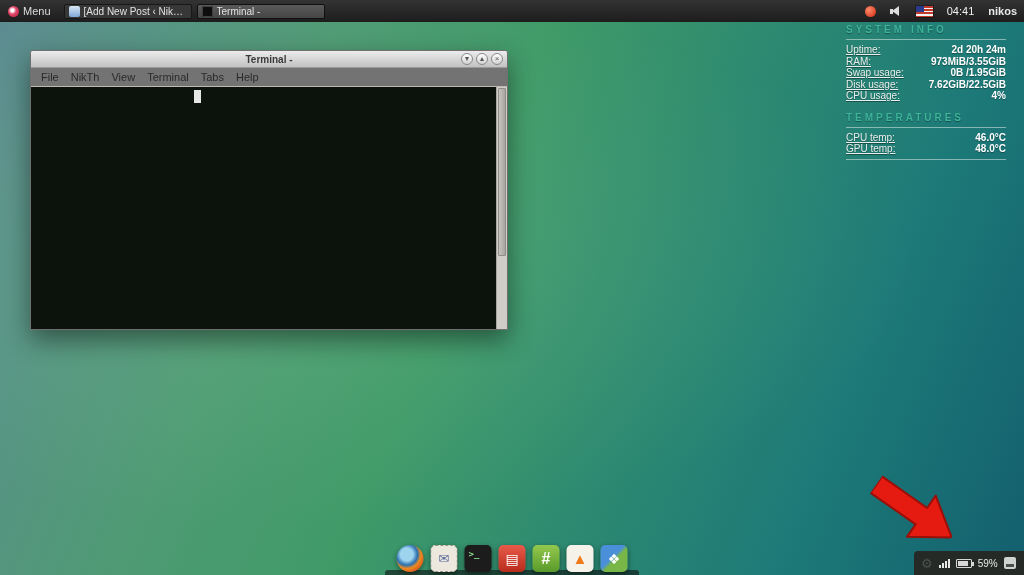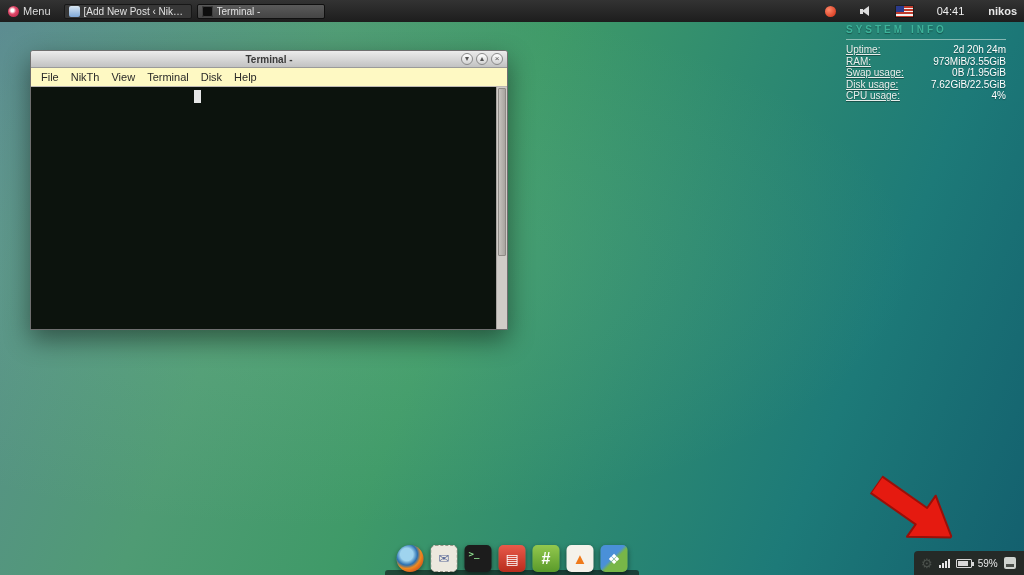--- a/index.html
+++ b/index.html
@@ -20,21 +20,21 @@
   .menu-icon { width:11px; height:11px; border-radius:50%;
     background:radial-gradient(circle at 40% 40%, #ffffff 0 15%, #e04a6a 40%, #b01840 100%); }
   .task { display:flex; align-items:center; gap:4px; width:128px; height:15px; margin-left:5px;
     padding:0 4px; background:#373737; border:1px solid #171717; border-radius:2px;
     overflow:hidden; white-space:nowrap; }
   .task.active { background:linear-gradient(#5a5a5a,#454545); border-color:#101010; }
   .task .task-label { overflow:hidden; text-overflow:ellipsis; font-size:10px; color:#e2e2e2; }
   .task-icon { width:11px; height:11px; flex:none; border-radius:2px; }
   .task-icon.doc { background:linear-gradient(#d8e6f2,#7fa8d8); }
   .task-icon.term { background:#0d0d0d; box-shadow:inset 0 0 0 1px #3f3f3f; }
-  .panel-right { margin-left:auto; display:flex; align-items:center; gap:24px; padding-right:7px; }
+  .panel-right { margin-left:auto; display:flex; align-items:center; gap:14px; padding-right:7px; }
   .red-dot { width:11px; height:11px; border-radius:50%;
     background:radial-gradient(circle at 35% 35%, #ff8a6a, #cf2910); }
   .speaker { position:relative; width:12px; height:11px; }
   .speaker::before { content:""; position:absolute; left:0; top:3px; width:3px; height:5px; background:#ddd; }
   .speaker::after { content:""; position:absolute; left:2px; top:0;
     border-top:5.5px solid transparent; border-bottom:5.5px solid transparent; border-right:7px solid #ddd; }
   .flag { position:relative; width:17px; height:11px;
     background:repeating-linear-gradient(180deg,#c0392b 0 1.6px,#f2f2f2 1.6px 3.2px);
     outline:1px solid rgba(0,0,0,.3); }
   .flag::after { content:""; position:absolute; left:0; top:0; width:8px; height:6px; background:#2a3a8c; }
@@ -47,38 +47,38 @@
     box-shadow:0 10px 26px rgba(0,0,0,.45); background:#d8d4cf; z-index:4; }
   .titlebar { position:relative; height:17px; border-radius:2px 2px 0 0;
     background:linear-gradient(#ececec,#c2c2c2); border-bottom:1px solid #9a9a9a;
     display:flex; align-items:center; }
   .title { position:absolute; left:0; right:0; text-align:center;
     font-size:10px; font-weight:bold; color:#3a3a3a; }
   .win-controls { margin-left:auto; display:flex; gap:3px; padding-right:4px; z-index:1; }
   .wbtn { width:12px; height:12px; border-radius:50%; border:1px solid #8a8a8a;
     background:linear-gradient(#ffffff,#d2d2d2); color:#555; font-size:8px;
     line-height:10px; text-align:center; }
-  .menubar { height:19px; background:#fef9c3; border-bottom:1px solid #bdb9b4;
+  .menubar { height:19px; background:#737373; border-bottom:1px solid #bdb9b4;
     display:flex; align-items:center; padding-left:4px; }
   .menu-item { font-size:11px; color:#2a2a2a; padding:0 6px; }
   .term-content { position:relative; height:242px; background:#0c130d; }
   .cursor { position:absolute; left:163px; top:3px; width:7px; height:13px; background:#e6e6e6; }
   .scrollbar { position:absolute; right:0; top:0; bottom:0; width:11px;
     background:#d0ccc7; border-left:1px solid #a8a4a0; }
   .thumb { position:absolute; left:1px; right:1px; top:1px; height:168px;
     background:linear-gradient(90deg,#c6c2bd,#a8a49f); border:1px solid #8f8b86; border-radius:1px; }
 
   
   .sysinfo { position:absolute; top:24px; right:18px; width:160px;
     color:#f2f6f4; font-size:10px; text-shadow:0 1px 1px rgba(0,0,0,.35); }
   .si-title { color:#3db39a; font-weight:bold; font-size:10px; letter-spacing:3px; }
   .si-hr { height:1px; background:rgba(220,235,230,.55); margin:4px 0 5px; }
   .si-row { display:flex; justify-content:space-between; line-height:10.5px; margin-bottom:1px; }
   .si-row .lbl { color:#e9efec;text-decoration:underline; }
-  .si-row .val { color:#ffffff; }
+  .si-row .val { color:#ffffff;font-weight:bold; }
   .si-section2 { margin-top:10px; }
 
   
   .shelf { position:absolute; bottom:0; left:50%; transform:translateX(-50%);
     width:254px; height:5px; background:rgba(18,28,26,.65); border-radius:3px 3px 0 0; z-index:5; }
   .dock { position:absolute; bottom:3px; left:50%; transform:translateX(-50%);
     display:flex; gap:7px; align-items:flex-end; z-index:6; }
   .dock-icon { width:27px; height:27px; border-radius:5px; display:flex;
     align-items:center; justify-content:center; box-shadow:0 2px 5px rgba(0,0,0,.45);
     font-size:14px; }
@@ -145,21 +145,21 @@
       <span class="wbtn">▾</span>
       <span class="wbtn">▴</span>
       <span class="wbtn">×</span>
     </span>
   </div>
   <div class="menubar">
     <span class="menu-item">File</span>
     <span class="menu-item">NikTh</span>
     <span class="menu-item">View</span>
     <span class="menu-item">Terminal</span>
-    <span class="menu-item">Disk</span>
+    <span class="menu-item">Tabs</span>
     <span class="menu-item">Help</span>
   </div>
   <div class="term-content">
     <span class="cursor"></span>
     <div class="scrollbar">
       <div class="thumb"></div>
     </div>
   </div>
 </div>
 
@@ -179,20 +179,33 @@
     <span class="val">0B /1.95GiB</span>
   </div>
   <div class="si-row">
     <span class="lbl">Disk usage:</span>
     <span class="val">7.62GiB/22.5GiB</span>
   </div>
   <div class="si-row">
     <span class="lbl">CPU usage:</span>
     <span class="val">4%</span>
   </div>
+  <div class="si-section2">
+    <div class="si-title">TEMPERATURES</div>
+    <div class="si-hr"></div>
+    <div class="si-row">
+      <span class="lbl">CPU temp:</span>
+      <span class="val">46.0°C</span>
+    </div>
+    <div class="si-row">
+      <span class="lbl">GPU temp:</span>
+      <span class="val">48.0°C</span>
+    </div>
+    <div class="si-hr"></div>
+  </div>
 </div>
 
 <div class="shelf"></div>
 <div class="dock">
   <div class="dock-icon di-firefox">
       <span></span>
     </div>
   <div class="dock-icon di-mail">
       <span>✉</span>
     </div>

